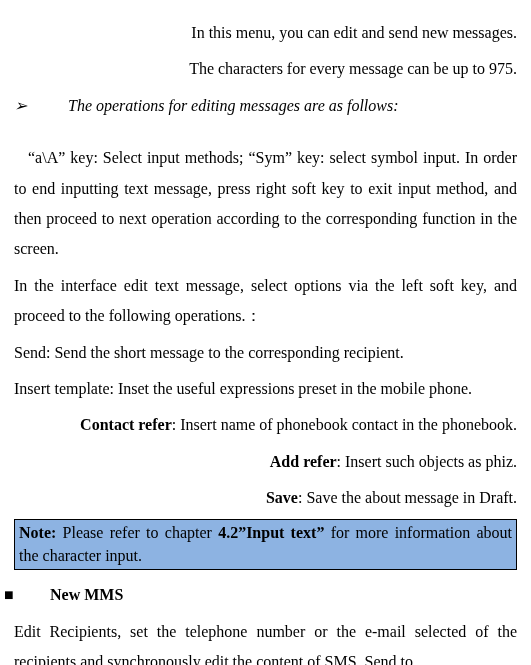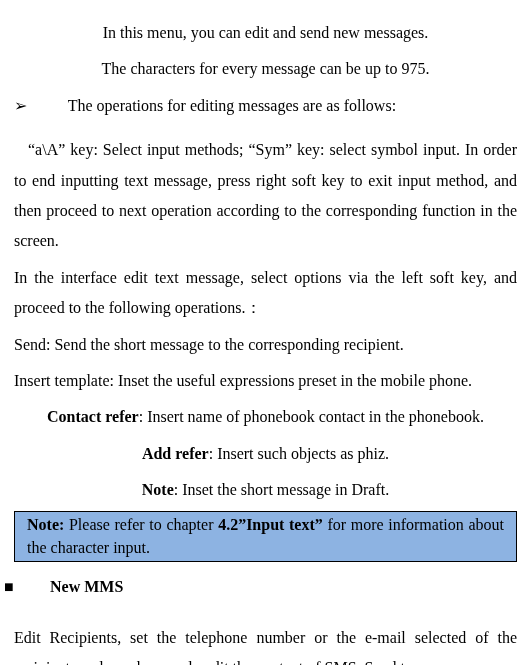--- a/index.html
+++ b/index.html
@@ -8,51 +8,52 @@
     font-family: "Times New Roman", Times, serif;
     font-size: 16px;
     color: #000;
     line-height: 1.9;
     width: 531px;
     box-sizing: border-box;
     background: #fff;
   }
   p {
     margin: 0 0 6px 0;
-    text-align: center;
+    text-align: right;
   }
   .justify {
     text-align: justify;
   }
   .bullet-line {
     padding-left: 56px;
     text-indent: -28px;
-    margin-bottom: 14px;
+    margin-bottom: 22px;
+    font-style: italic;
   }
   .bullet-glyph {
     display:inline-block;
     width:22px;
     font-family: Arial, sans-serif;
   }
   .indent-first {
     text-indent: 14px;
   }
   .note-box {
     border: 1px solid #000;
     background: #8db3e2;
-    padding: 2px 12px;
+    padding: 2px 4px;
     line-height: 1.4;
     margin: 4px 0 10px 0;
     text-align: justify;
   }
   .sq-bullet {
     padding-left: 38px;
     text-indent: -24px;
     font-weight: bold;
-    margin-bottom: 20px;
+    margin-bottom: 6px;
   }
   .sq-glyph {
     display:inline-block;
     width:18px;
   }
 </style>
 </head>
 <body>
 
 <p>In this menu, you can edit and send new messages.</p>
@@ -74,21 +75,21 @@
 
 <p>
   <b>Contact refer</b><span>: Insert name of phonebook contact in the phonebook.</span>
 </p>
 
 <p>
   <b>Add refer</b><span>: Insert such objects as phiz.</span>
 </p>
 
 <p>
-  <b>Note</b><span>: Inset the short message in Draft.</span>
+  <b>Save</b><span>: Save the about message in Draft.</span>
 </p>
 
 <div class="note-box">
   <b>Note:</b><span> Please refer to chapter </span><b>4.2”Input text”</b><span> for more information about the character input.</span>
 </div>
 
 <div class="sq-bullet">
   <span class="sq-glyph">■</span>
   <span>New MMS</span>
 </div>

